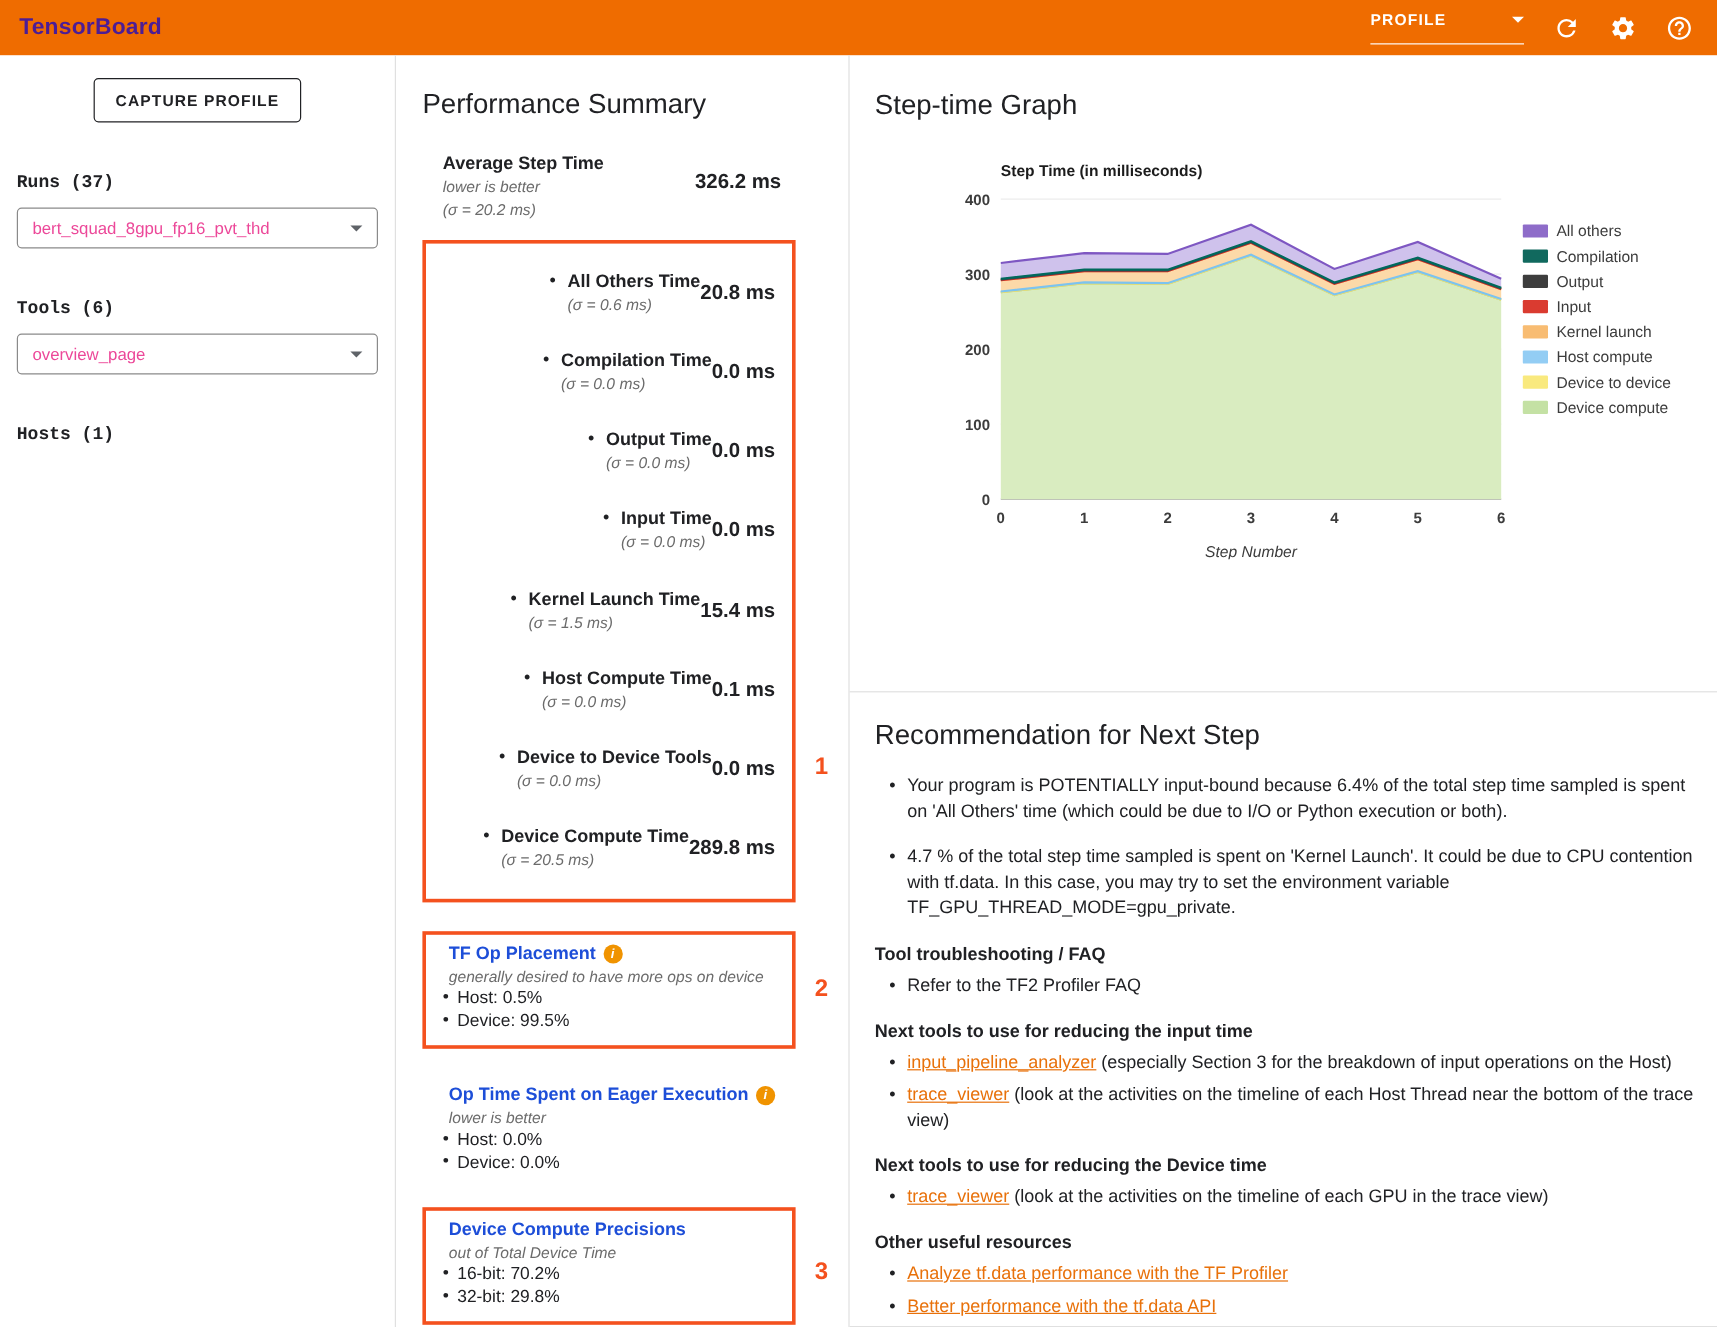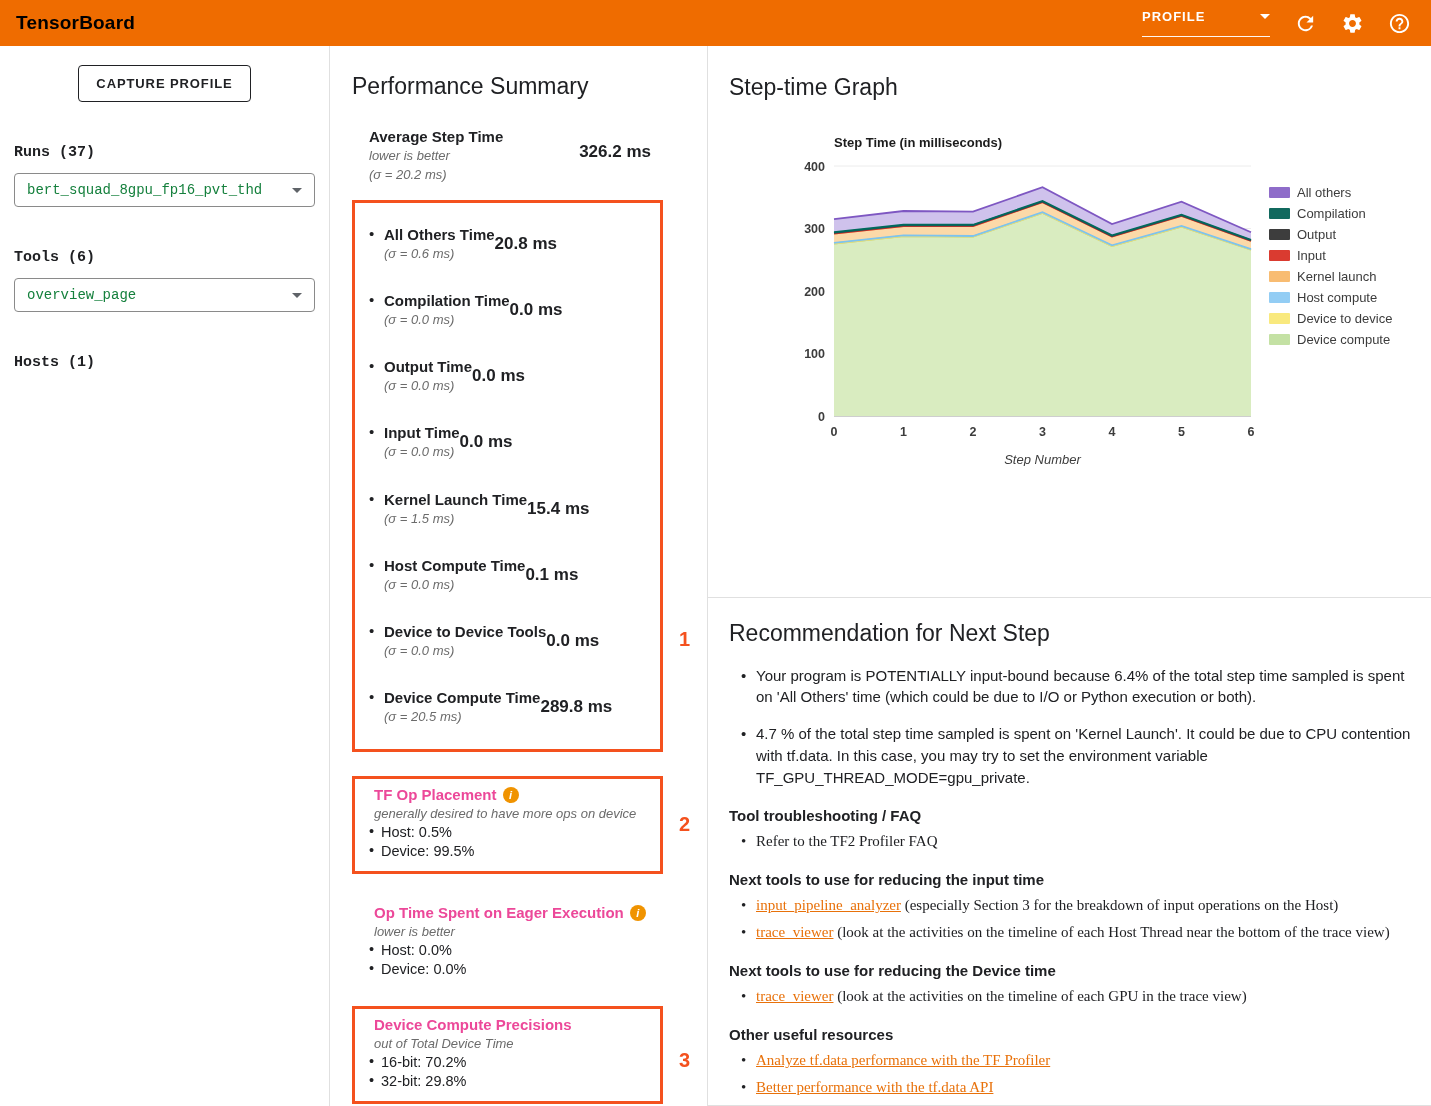--- a/index.html
+++ b/index.html
@@ -2,21 +2,21 @@
 <html><head>
 <meta charset="utf-8">
 <style>
   * { box-sizing: border-box; margin: 0; padding: 0; }
   body { font-family: "Liberation Sans", sans-serif; background: #fff; }
   .page { width: 1431px; height: 1106px; position: relative; overflow: hidden; background: #fff; }
 
   
   .header { height: 46px; background: #ef6c00; display: flex; align-items: center;
             justify-content: space-between; padding: 0 20px 0 16px; }
-  .app-title { color: #000000; font-size: 19px; font-weight: 600; letter-spacing: .2px; }
+  .app-title { color: #4c1d95; font-size: 19px; font-weight: 600; letter-spacing: .2px; }
   .header-right { display: flex; align-items: center; gap: 24px; }
   .dash-select { width: 128px; display: flex; align-items: center; justify-content: space-between;
                  border-bottom: 1px solid rgba(255,255,255,.95); padding-bottom: 12px; cursor: pointer; }
   .dash-select .dash-label { color: #fff; font-size: 13px; font-weight: 700; letter-spacing: 1px; }
   .caret-white { width: 0; height: 0; border-left: 5px solid transparent;
                  border-right: 5px solid transparent; border-top: 5px solid #fff; }
   .hicon { width: 23px; height: 23px; fill: #fff; cursor: pointer; display: block; }
 
   
   .main { display: flex; height: 1060px; }
@@ -27,43 +27,43 @@
   .right-bottom { height: 561px; padding: 22px 18px 0 21px; border-bottom: 1px solid #e0e0e0; }
 
   
   .capture-btn { display: block; margin: 0 auto 6px auto; background: #fff; border: 1px solid #202124;
                  border-radius: 4px; padding: 10px 17px; font-family: inherit; font-size: 13px;
                  font-weight: 600; letter-spacing: .9px; color: #202124; cursor: pointer; }
   .field-label { margin: 42px 14px 12px 14px; font-size: 15px; font-weight: 700; color: #202124; font-family: Liberation Mono, monospace; }
   .select { margin: 0 14px; height: 34px; border: 1px solid #8a8a8a; border-radius: 4px;
             display: flex; align-items: center; justify-content: space-between;
             padding: 0 12px; cursor: pointer; background: #fff; }
-  .select-value { font-size: 14px; color: #15803d; white-space: nowrap; overflow: hidden; font-family: Liberation Mono, monospace; }
+  .select-value { font-size: 14px; color: #ec4899; white-space: nowrap; overflow: hidden; }
   .caret-gray { width: 0; height: 0; border-left: 5px solid transparent;
                 border-right: 5px solid transparent; border-top: 5px solid #5f6368; flex: none; margin-left: 8px; }
 
   
   .section-title { font-size: 23px; font-weight: 500; color: #202124; margin-bottom: 28px; }
   .avg-row { display: flex; justify-content: space-between; padding: 0 12px 0 17px; margin-bottom: 16px; }
   .m-label-main { font-size: 15px; font-weight: 700; color: #202124; }
   .m-sub { font-size: 13px; font-style: italic; color: #6b6b6b; margin-top: 3px; line-height: 1.25; }
   .m-value { font-size: 17px; font-weight: 700; color: #202124; white-space: nowrap; }
   .avg-row .m-value { margin-top: 14px; }
 
   .redbox { border: 3px solid #f4511e; position: relative; margin-bottom: 24px; background: #fff; }
   .anno { position: absolute; right: -30px; font-size: 20px; font-weight: 700; color: #f4511e; }
   .anno-1 { top: 425px; } .anno-2 { top: 34px; } .anno-3 { top: 40px; }
 
   .box-metrics { padding: 8px 14px; }
-  .metric-row { display: flex; justify-content: flex-start; align-items: center; padding: 15px 0; }
+  .metric-row { display: flex; justify-content: flex-end; align-items: center; padding: 15px 0; }
   .m-label { position: relative; padding-left: 15px; }
   .m-label::before { content: "•"; position: absolute; left: 0; top: -1px; color: #202124; font-size: 15px; }
 
   .pbox { padding: 7px 12px 9px 12px; }
-  .pbox-title { font-size: 15px; font-weight: 700; color: #ec4899; margin-left: 7px; }
+  .pbox-title { font-size: 15px; font-weight: 700; color: #1d4ed8; margin-left: 7px; }
   .pbox-sub { font-size: 13px; font-style: italic; color: #6b6b6b; margin: 2px 0 2px 7px; }
   .dotline { position: relative; padding-left: 14px; font-size: 14.5px; color: #202124; line-height: 1.35; }
   .dotline::before { content: "•"; position: absolute; left: 2px; top: -1px; }
   .plain-block { margin: 30px 0 26px 0; padding-left: 15px; }
 
   .info-icon { display: inline-block; width: 16px; height: 16px; border-radius: 50%;
                background: #f09300; color: #fff; text-align: center; line-height: 16px;
                font-size: 11px; font-weight: 700; vertical-align: 1px; margin-left: 6px; cursor: pointer; }
   .info-icon::before { content: "i"; font-style: italic; }
 
@@ -78,21 +78,21 @@
   .legend-swatch { width: 21px; height: 11px; border-radius: 1px; flex: none; display: inline-block; }
   .legend-label { font-size: 13px; color: #3c3c3c; white-space: nowrap; }
 
   
   .rec-title { font-size: 23px; font-weight: 500; color: #202124; margin-bottom: 18px; }
   .rec-bullets { list-style: none; margin-left: 8px; }
   .rec-bullets > li { position: relative; padding-left: 19px; font-size: 15px; line-height: 1.45;
                       color: #202124; margin-bottom: 15px; max-width: 686px; }
   .rec-bullets > li::before { content: "•"; position: absolute; left: 4px; top: 0; }
   .rec-heading { font-size: 15px; font-weight: 700; color: #202124; margin: 19px 0 7px 0; }
-  .rec-sub-list { list-style: none; margin-left: 8px; font-family: Liberation Serif, serif; }
+  .rec-sub-list { list-style: none; margin-left: 8px; }
   .rec-sub-list > li { position: relative; padding-left: 19px; font-size: 15px; line-height: 1.4;
                        color: #202124; margin-bottom: 6px; max-width: 686px; }
   .rec-sub-list > li::before { content: "•"; position: absolute; left: 4px; top: 0; }
   a.rec-link { color: #e8710a; text-decoration: underline; cursor: pointer; }
 </style>
 </head>
 <body>
 
 <div class="page">
 

